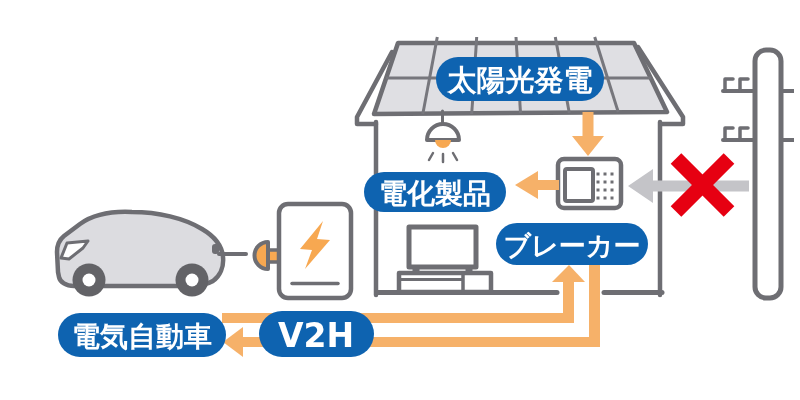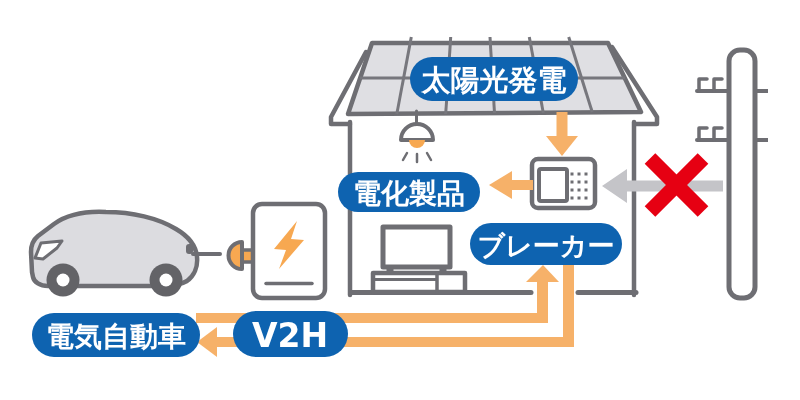--- a/index.html
+++ b/index.html
@@ -1,17 +1,17 @@
 <!DOCTYPE html>
 <html><head>
 <meta charset="utf-8">
 <style>
   html,body{margin:0;padding:0;background:#ffffff;}
   .stage{position:relative;width:768px;height:400px;background:#fff;overflow:hidden;
-         font-family:"DejaVu Sans","Liberation Sans",sans-serif;}
+         font-family:"DejaVu Sans","Liberation Sans",sans-serif;padding-left:26px;}
   svg{display:block;}
   .ln{stroke:#6E6E73;fill:none;stroke-linecap:round;stroke-linejoin:round;}
   .fill-white{fill:#ffffff;}
   .fill-body{fill:#DCDCE0;}
   .fill-panel{fill:#DFDFE3;}
   .grid{stroke:#77777D;stroke-width:3;fill:none;}
   .dark{fill:#6E6E73;}
   .wheel{fill:#636367;}
   .flow{fill:#F6B169;}
   .accent{fill:#F7A851;}

